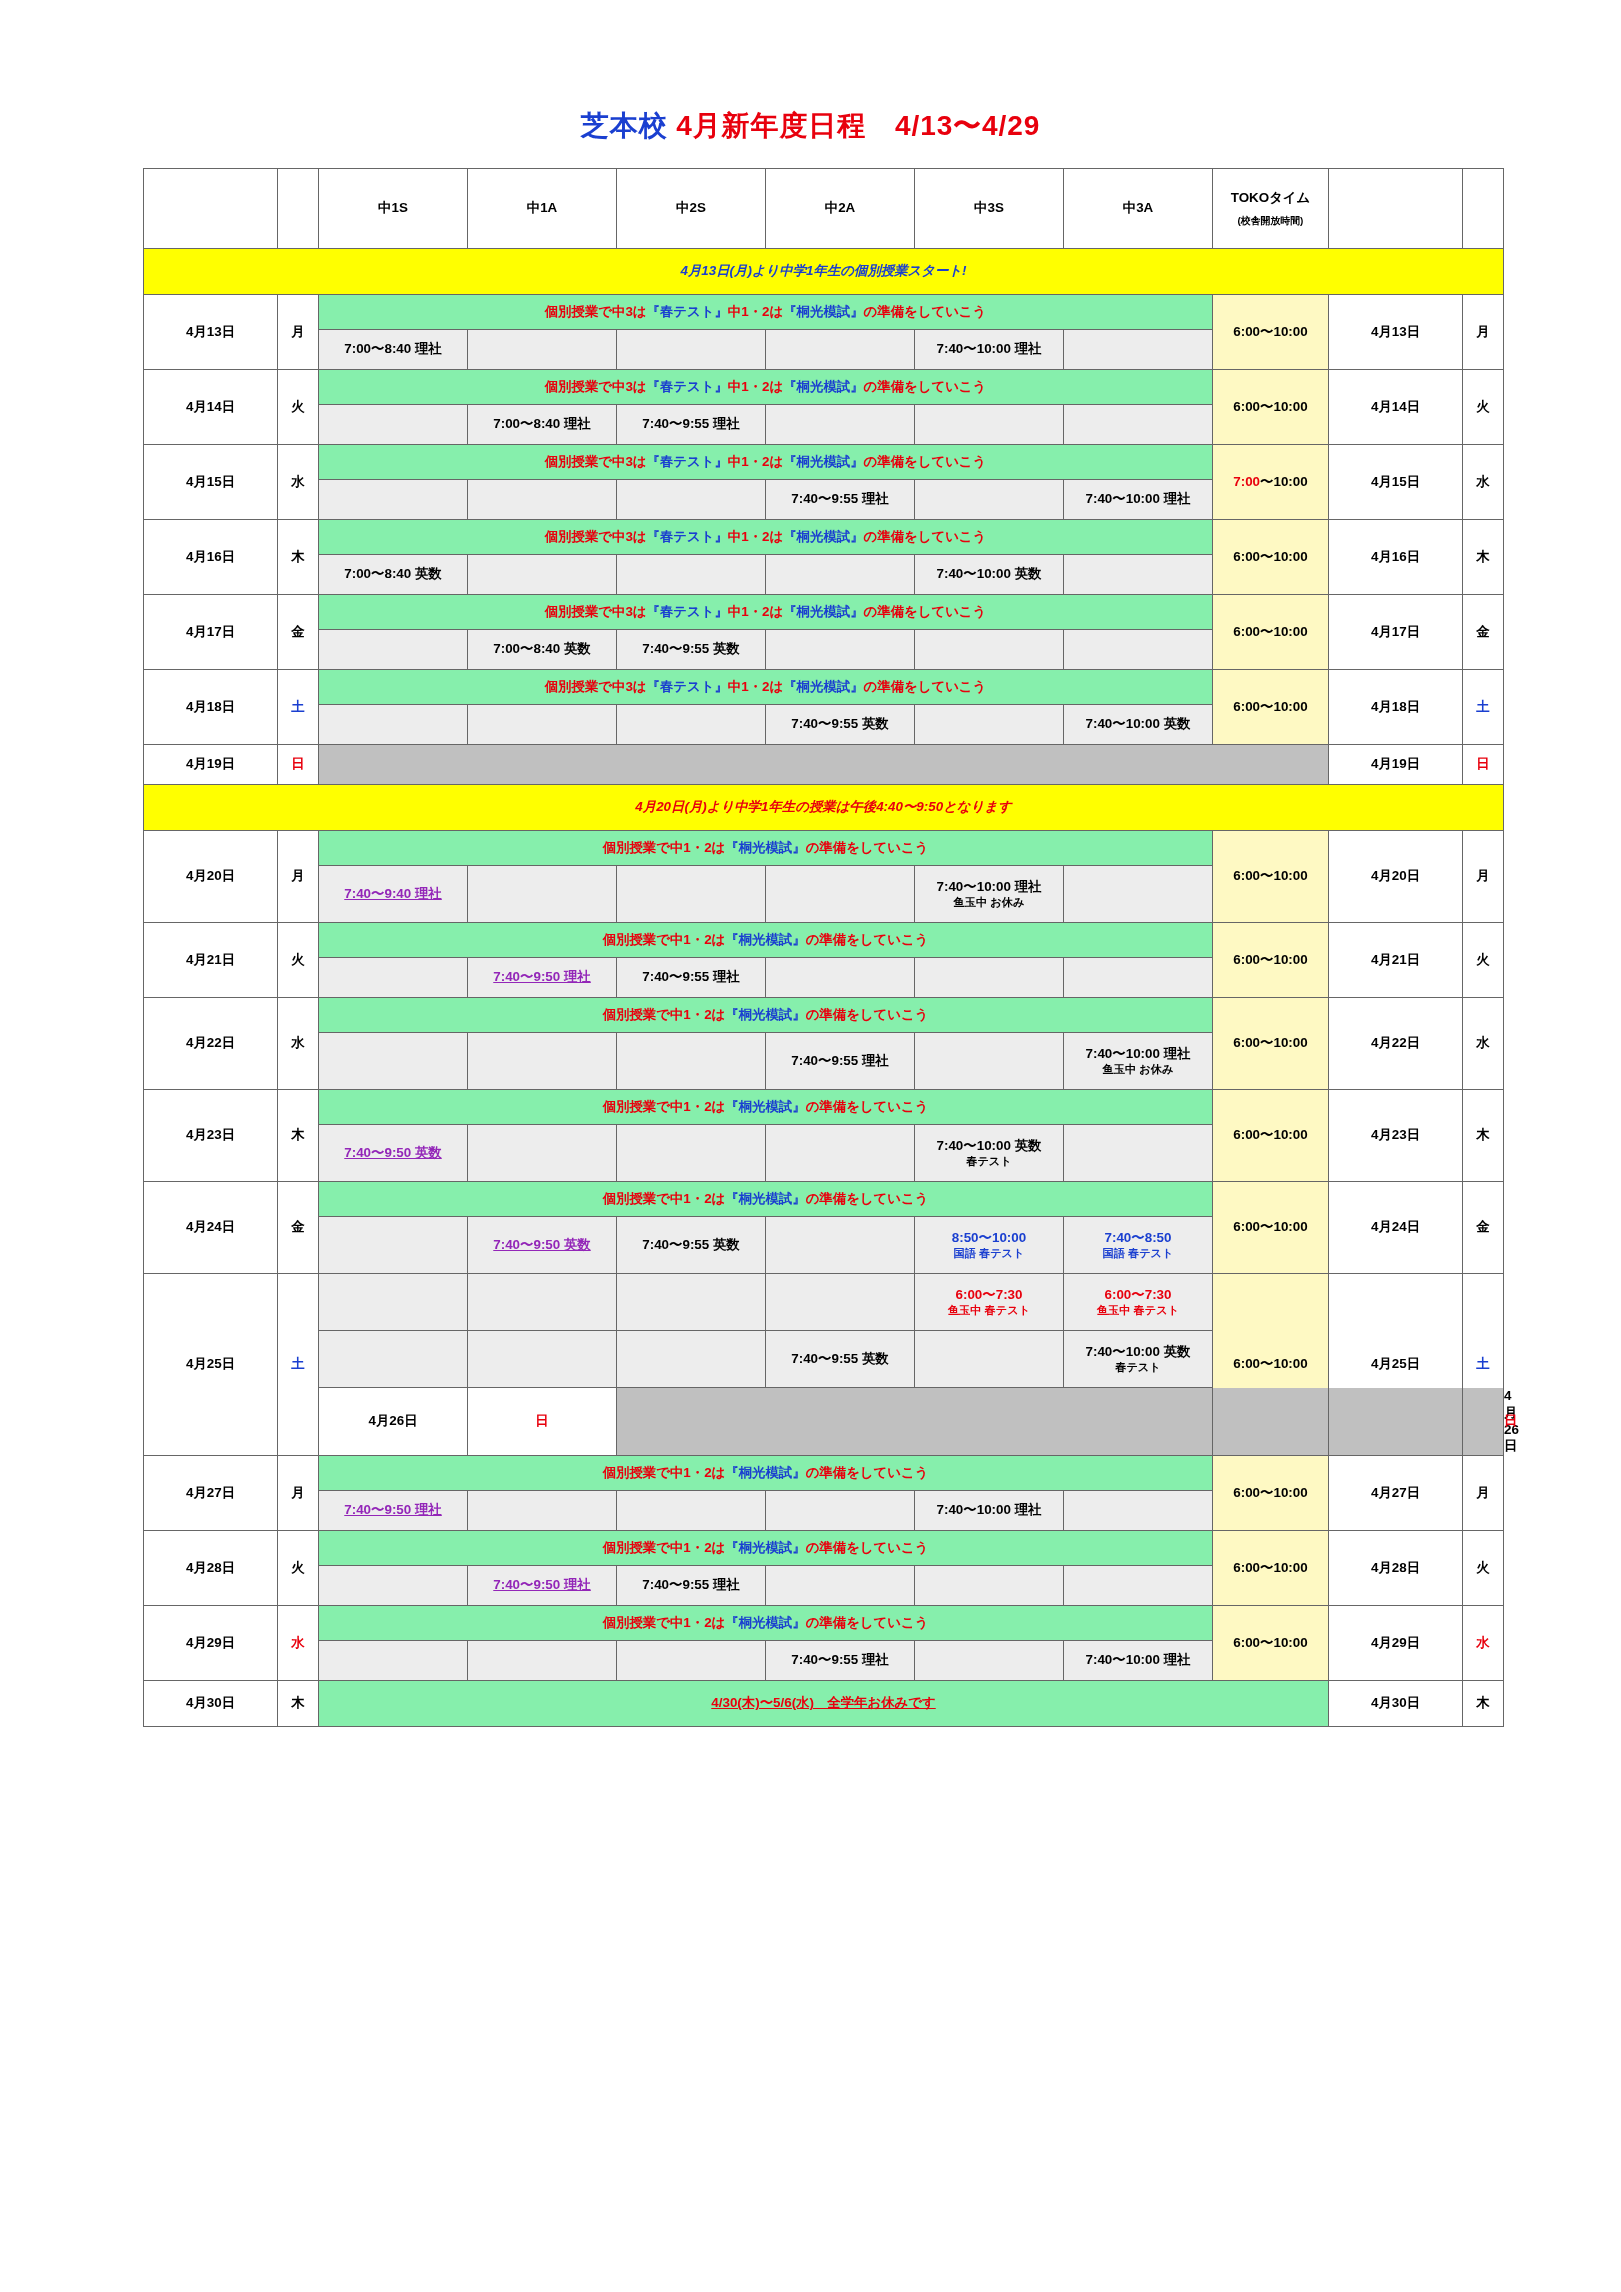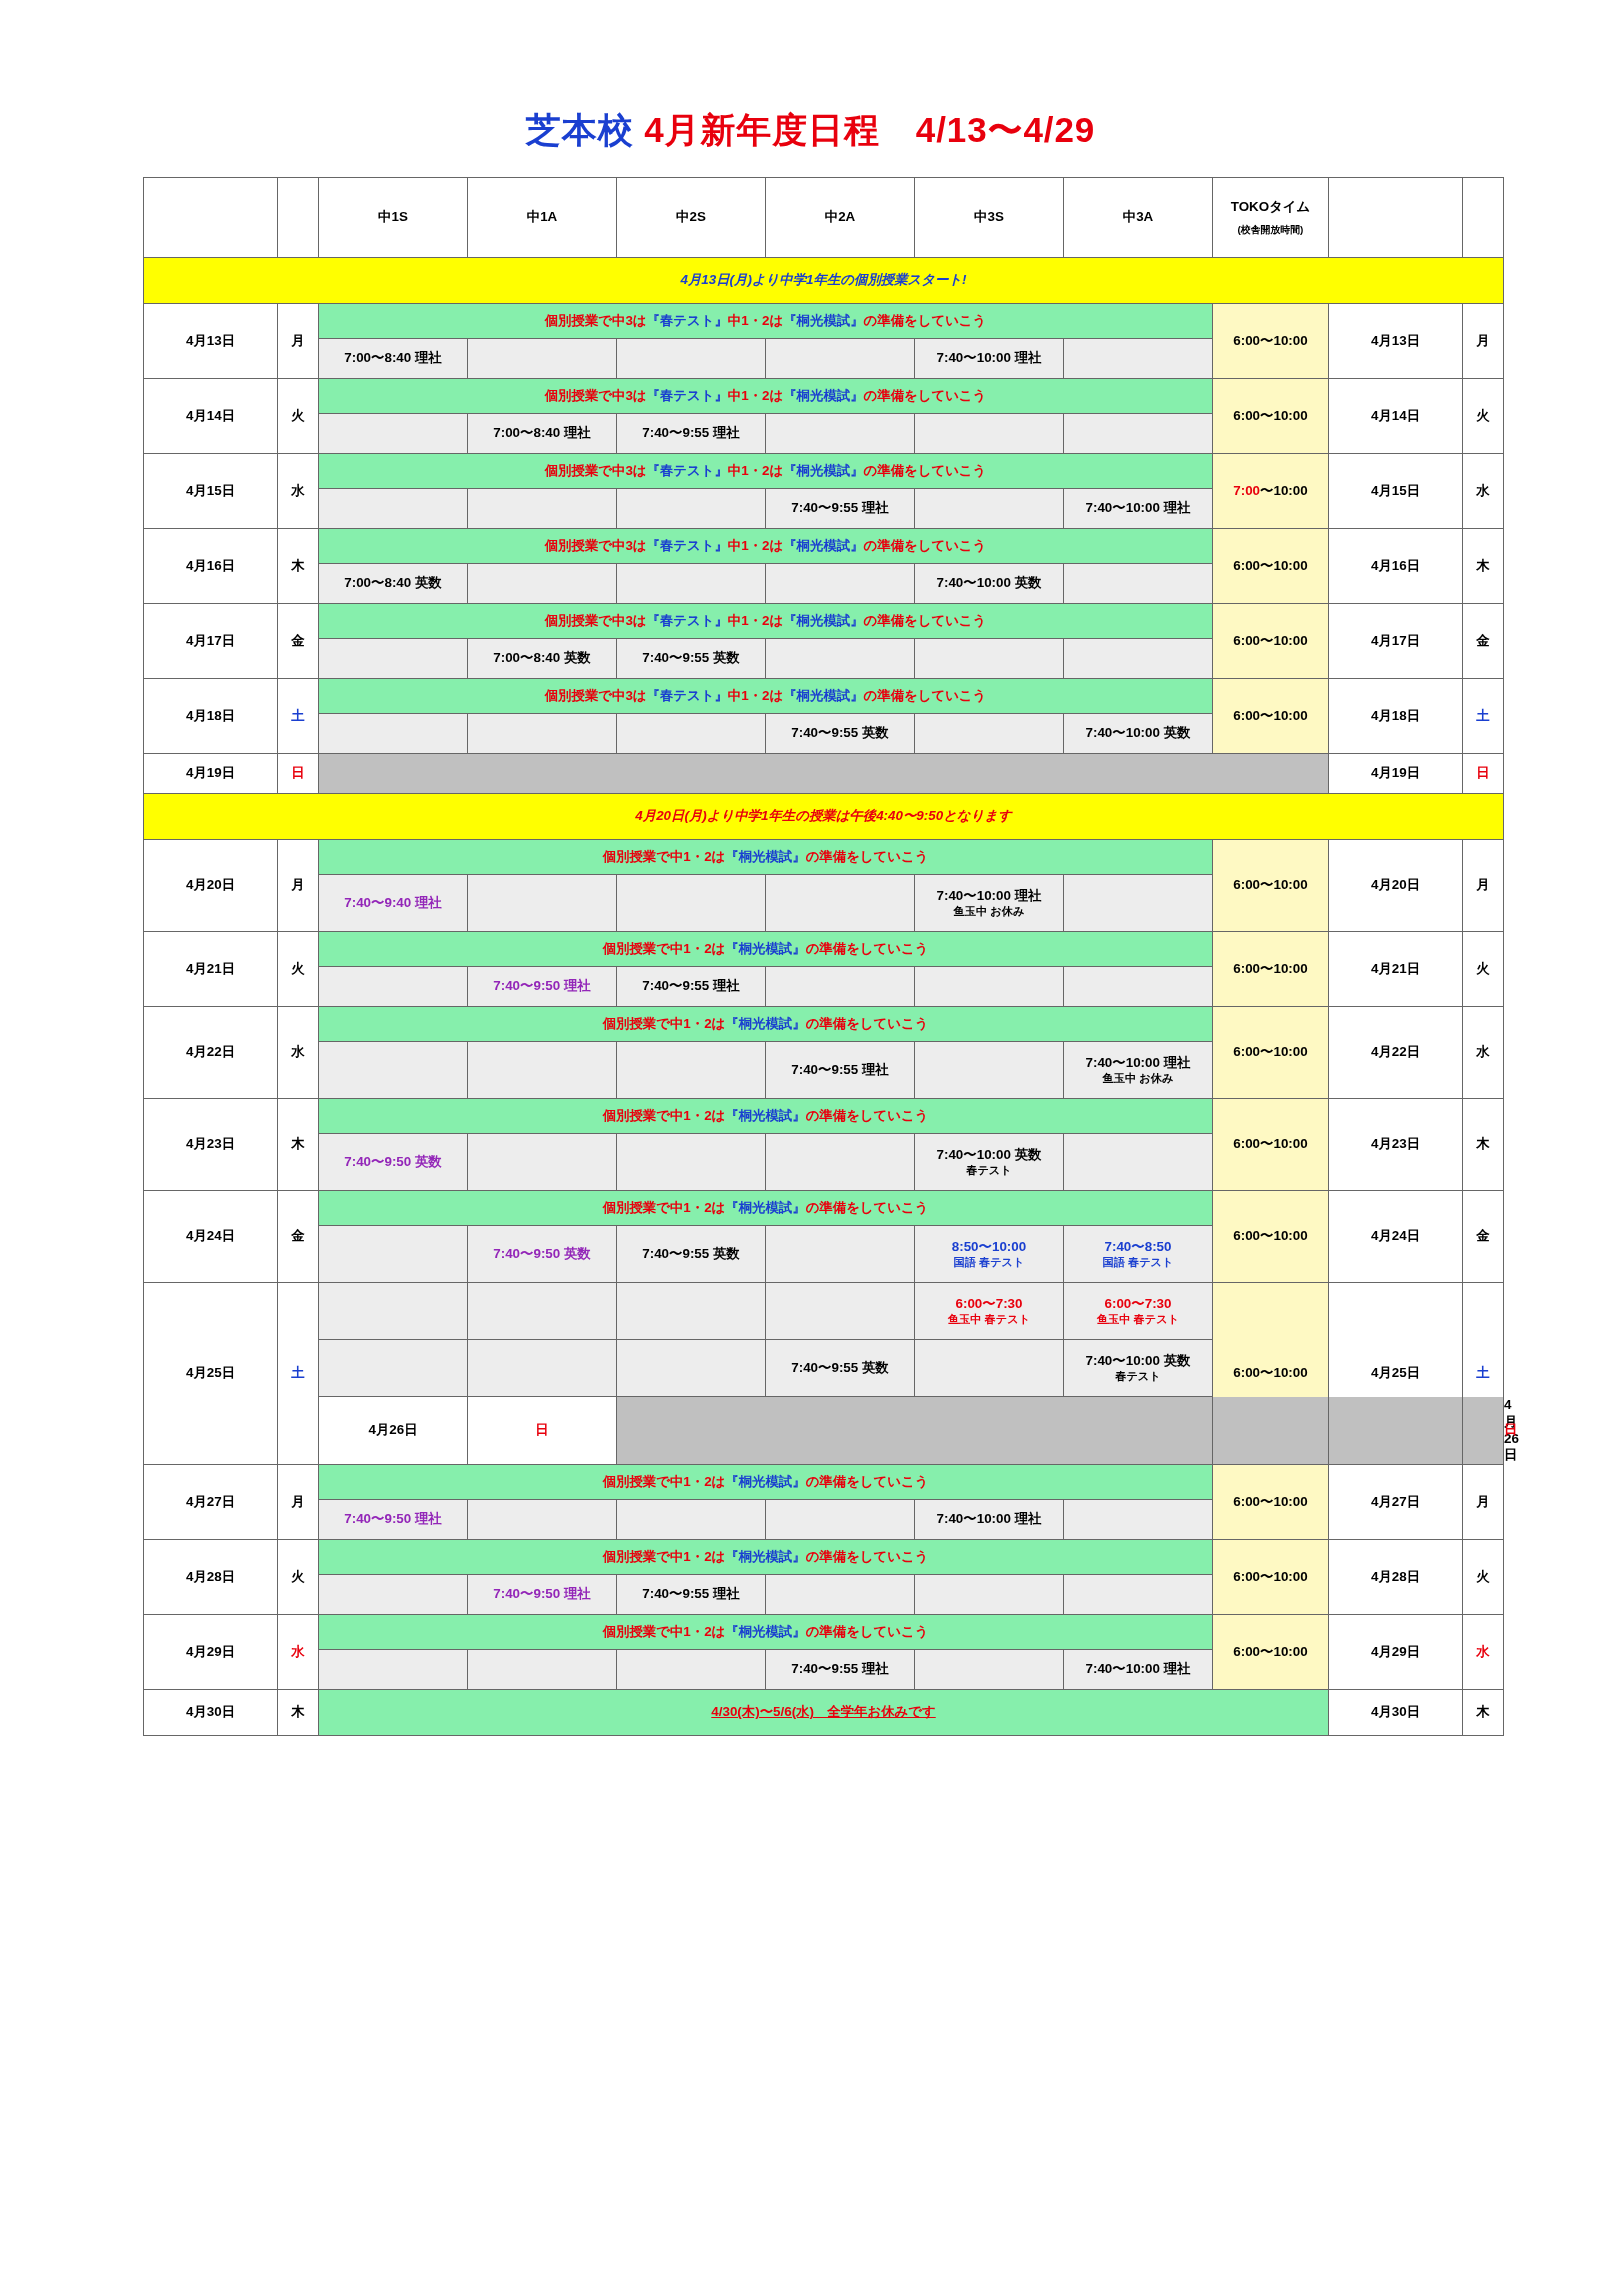--- a/index.html
+++ b/index.html
@@ -15,21 +15,21 @@
   }
   .page {
     position: relative;
     width: 1621px;
     height: 2293px;
     box-sizing: border-box;
     padding: 107px 143px 0 143px;
   }
   .title {
     text-align: center;
-    font-size: 35px;
+    font-size: 28px;
     font-weight: bold;
     color: #e8000d;
     margin: 0 0 23px 0;
     letter-spacing: 0.9px;
   }
   .title .blue { color: #1a3fd0; }
 
   table.sched {
     border-collapse: collapse;
     table-layout: fixed;
@@ -84,21 +84,21 @@
     height: 34px;
   }
   .notice .k { color: #1a3fd0; }
 
   .cell-slot {
     height: 39px;
     font-size: 12px;
     font-weight: bold;
     background: #ededed;
   }
-  .cell-slot.purple { color: #9326b8; }
+  .cell-slot.purple { color: #9326b8; text-decoration: underline; }
   .cell-slot.blue { color: #1a3fd0; }
   .cell-slot.red { color: #e8000d; }
   .cell-slot.tall { height: 56px; }
   .cell-slot .sub { display:block; font-size: 11.2px; font-weight: bold; }
 
   .datecell { font-size: 14.3px; font-weight: bold; }
   .dow { font-size: 14.3px; font-weight: bold; }
   .dow.sat { color: #1a3fd0; }
   .dow.sun { color: #e8000d; }
   .dow.red { color: #e8000d; }

